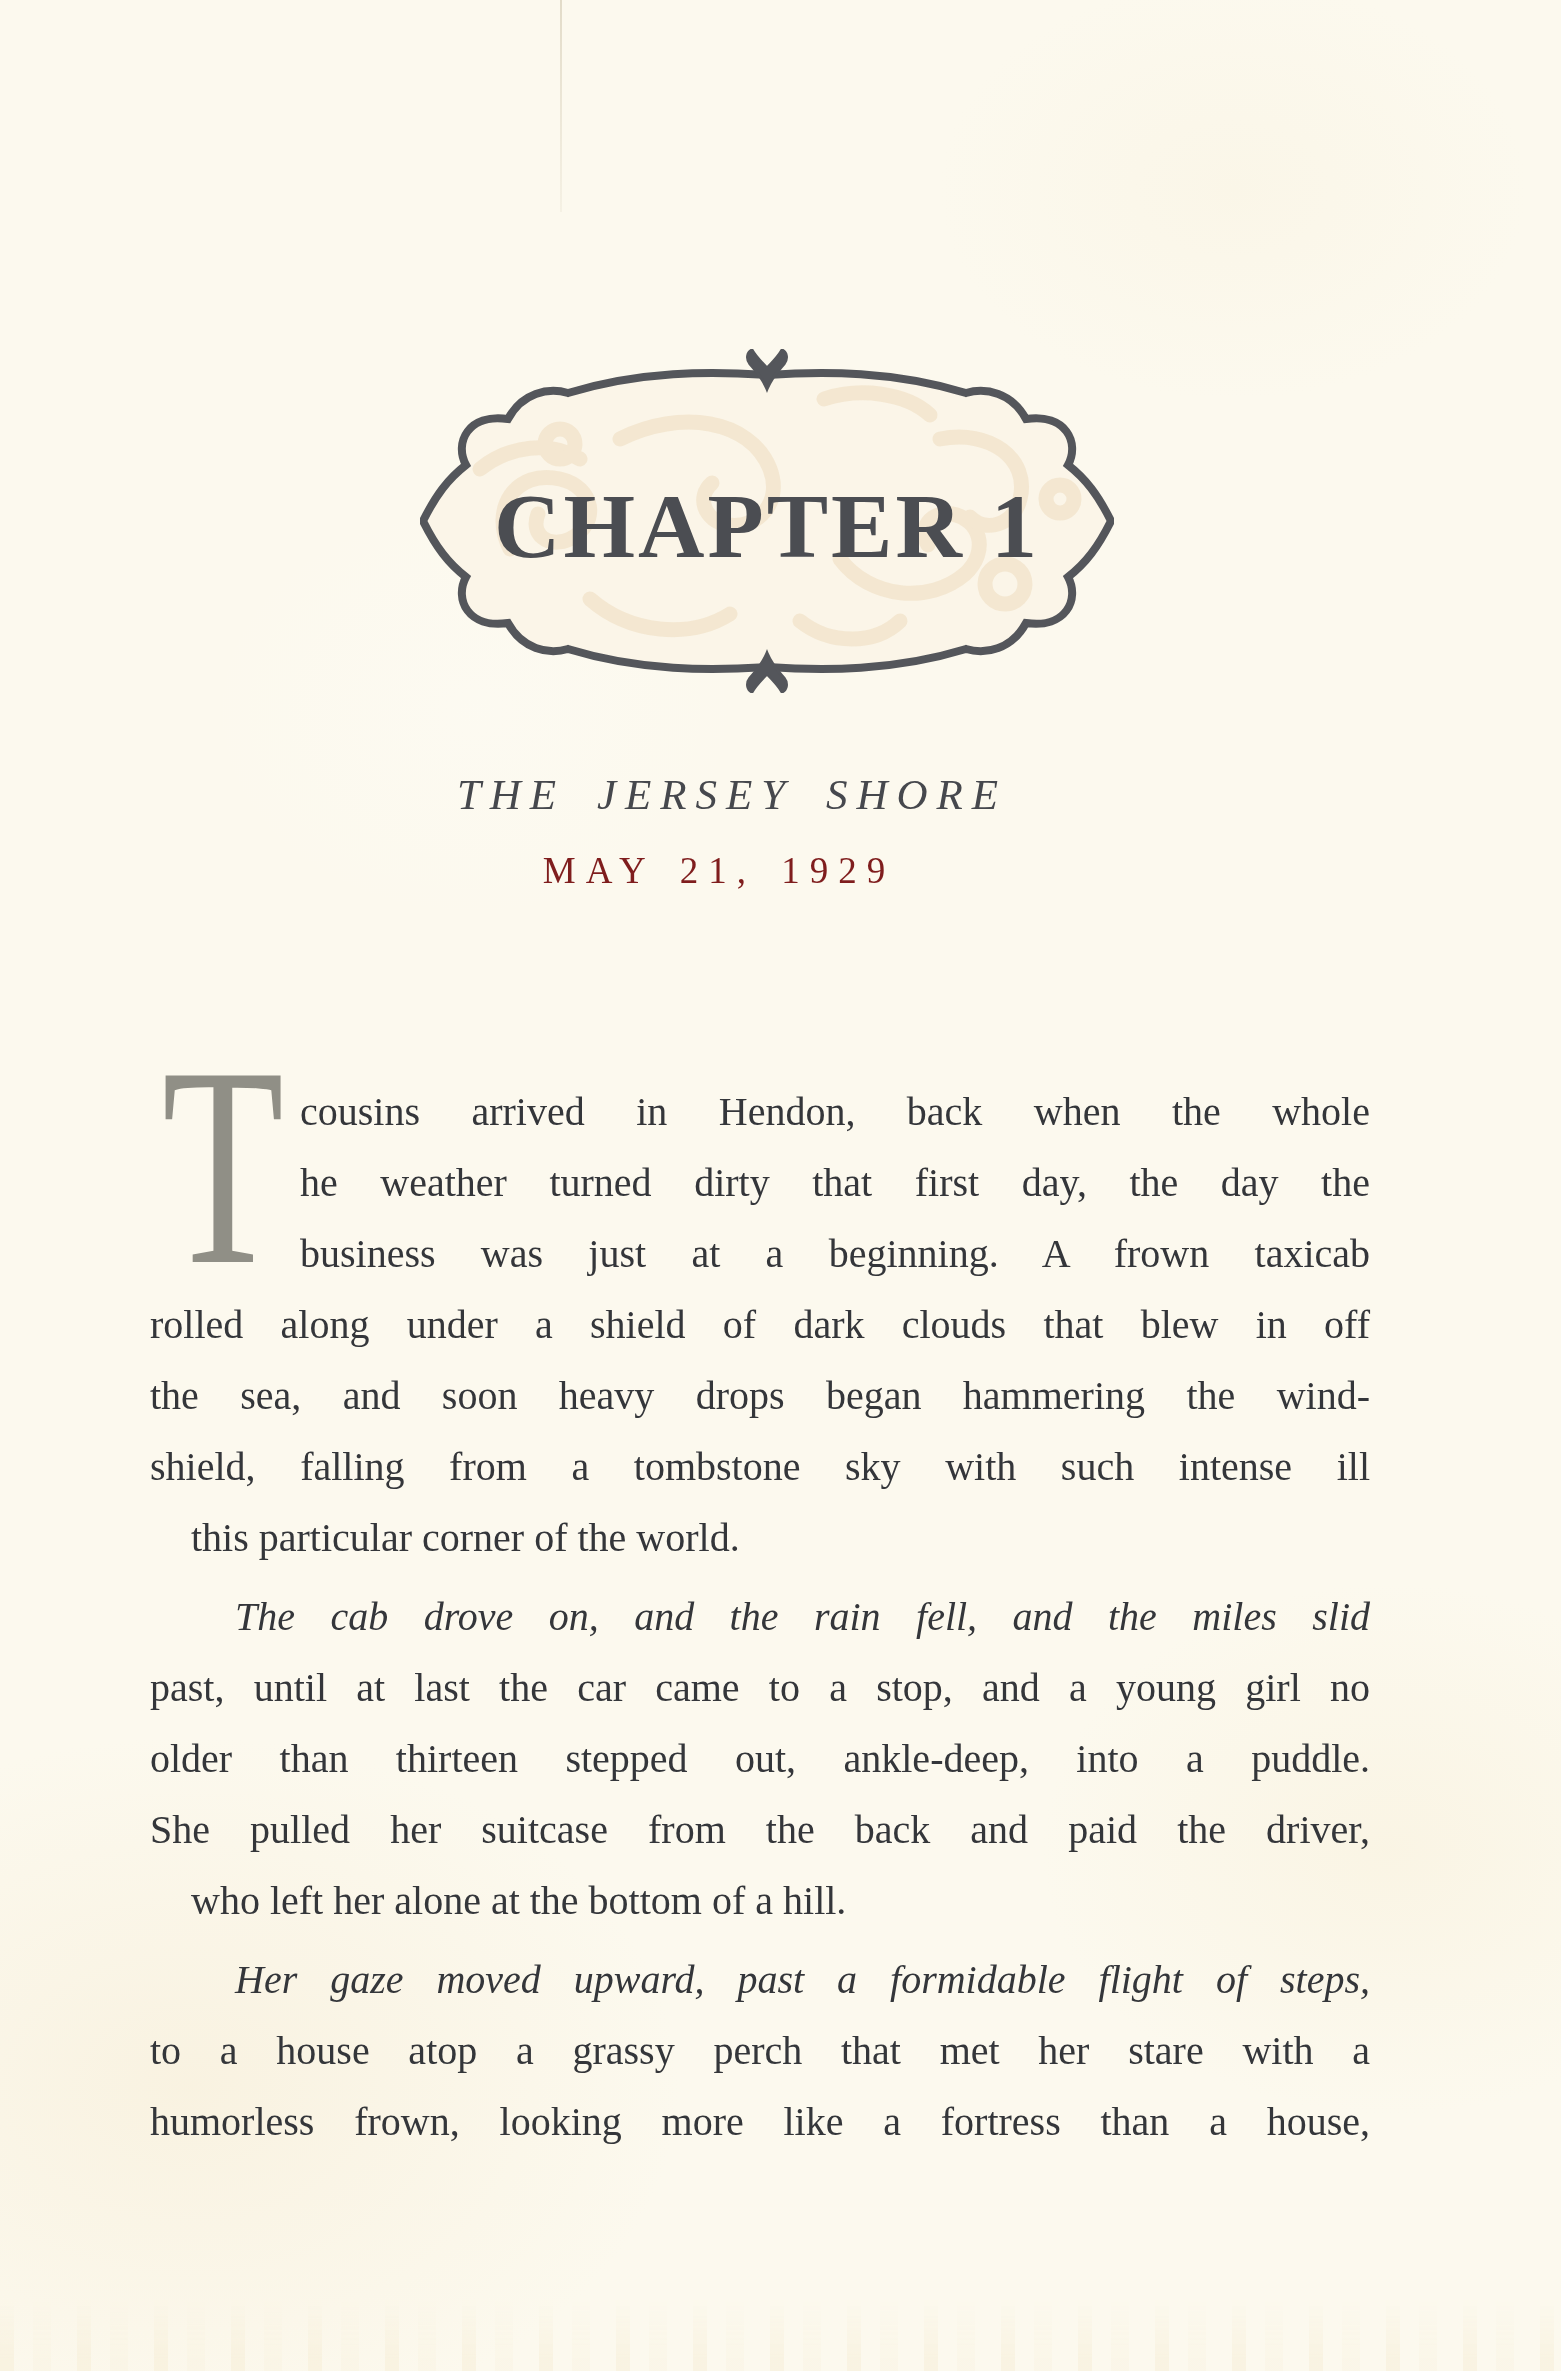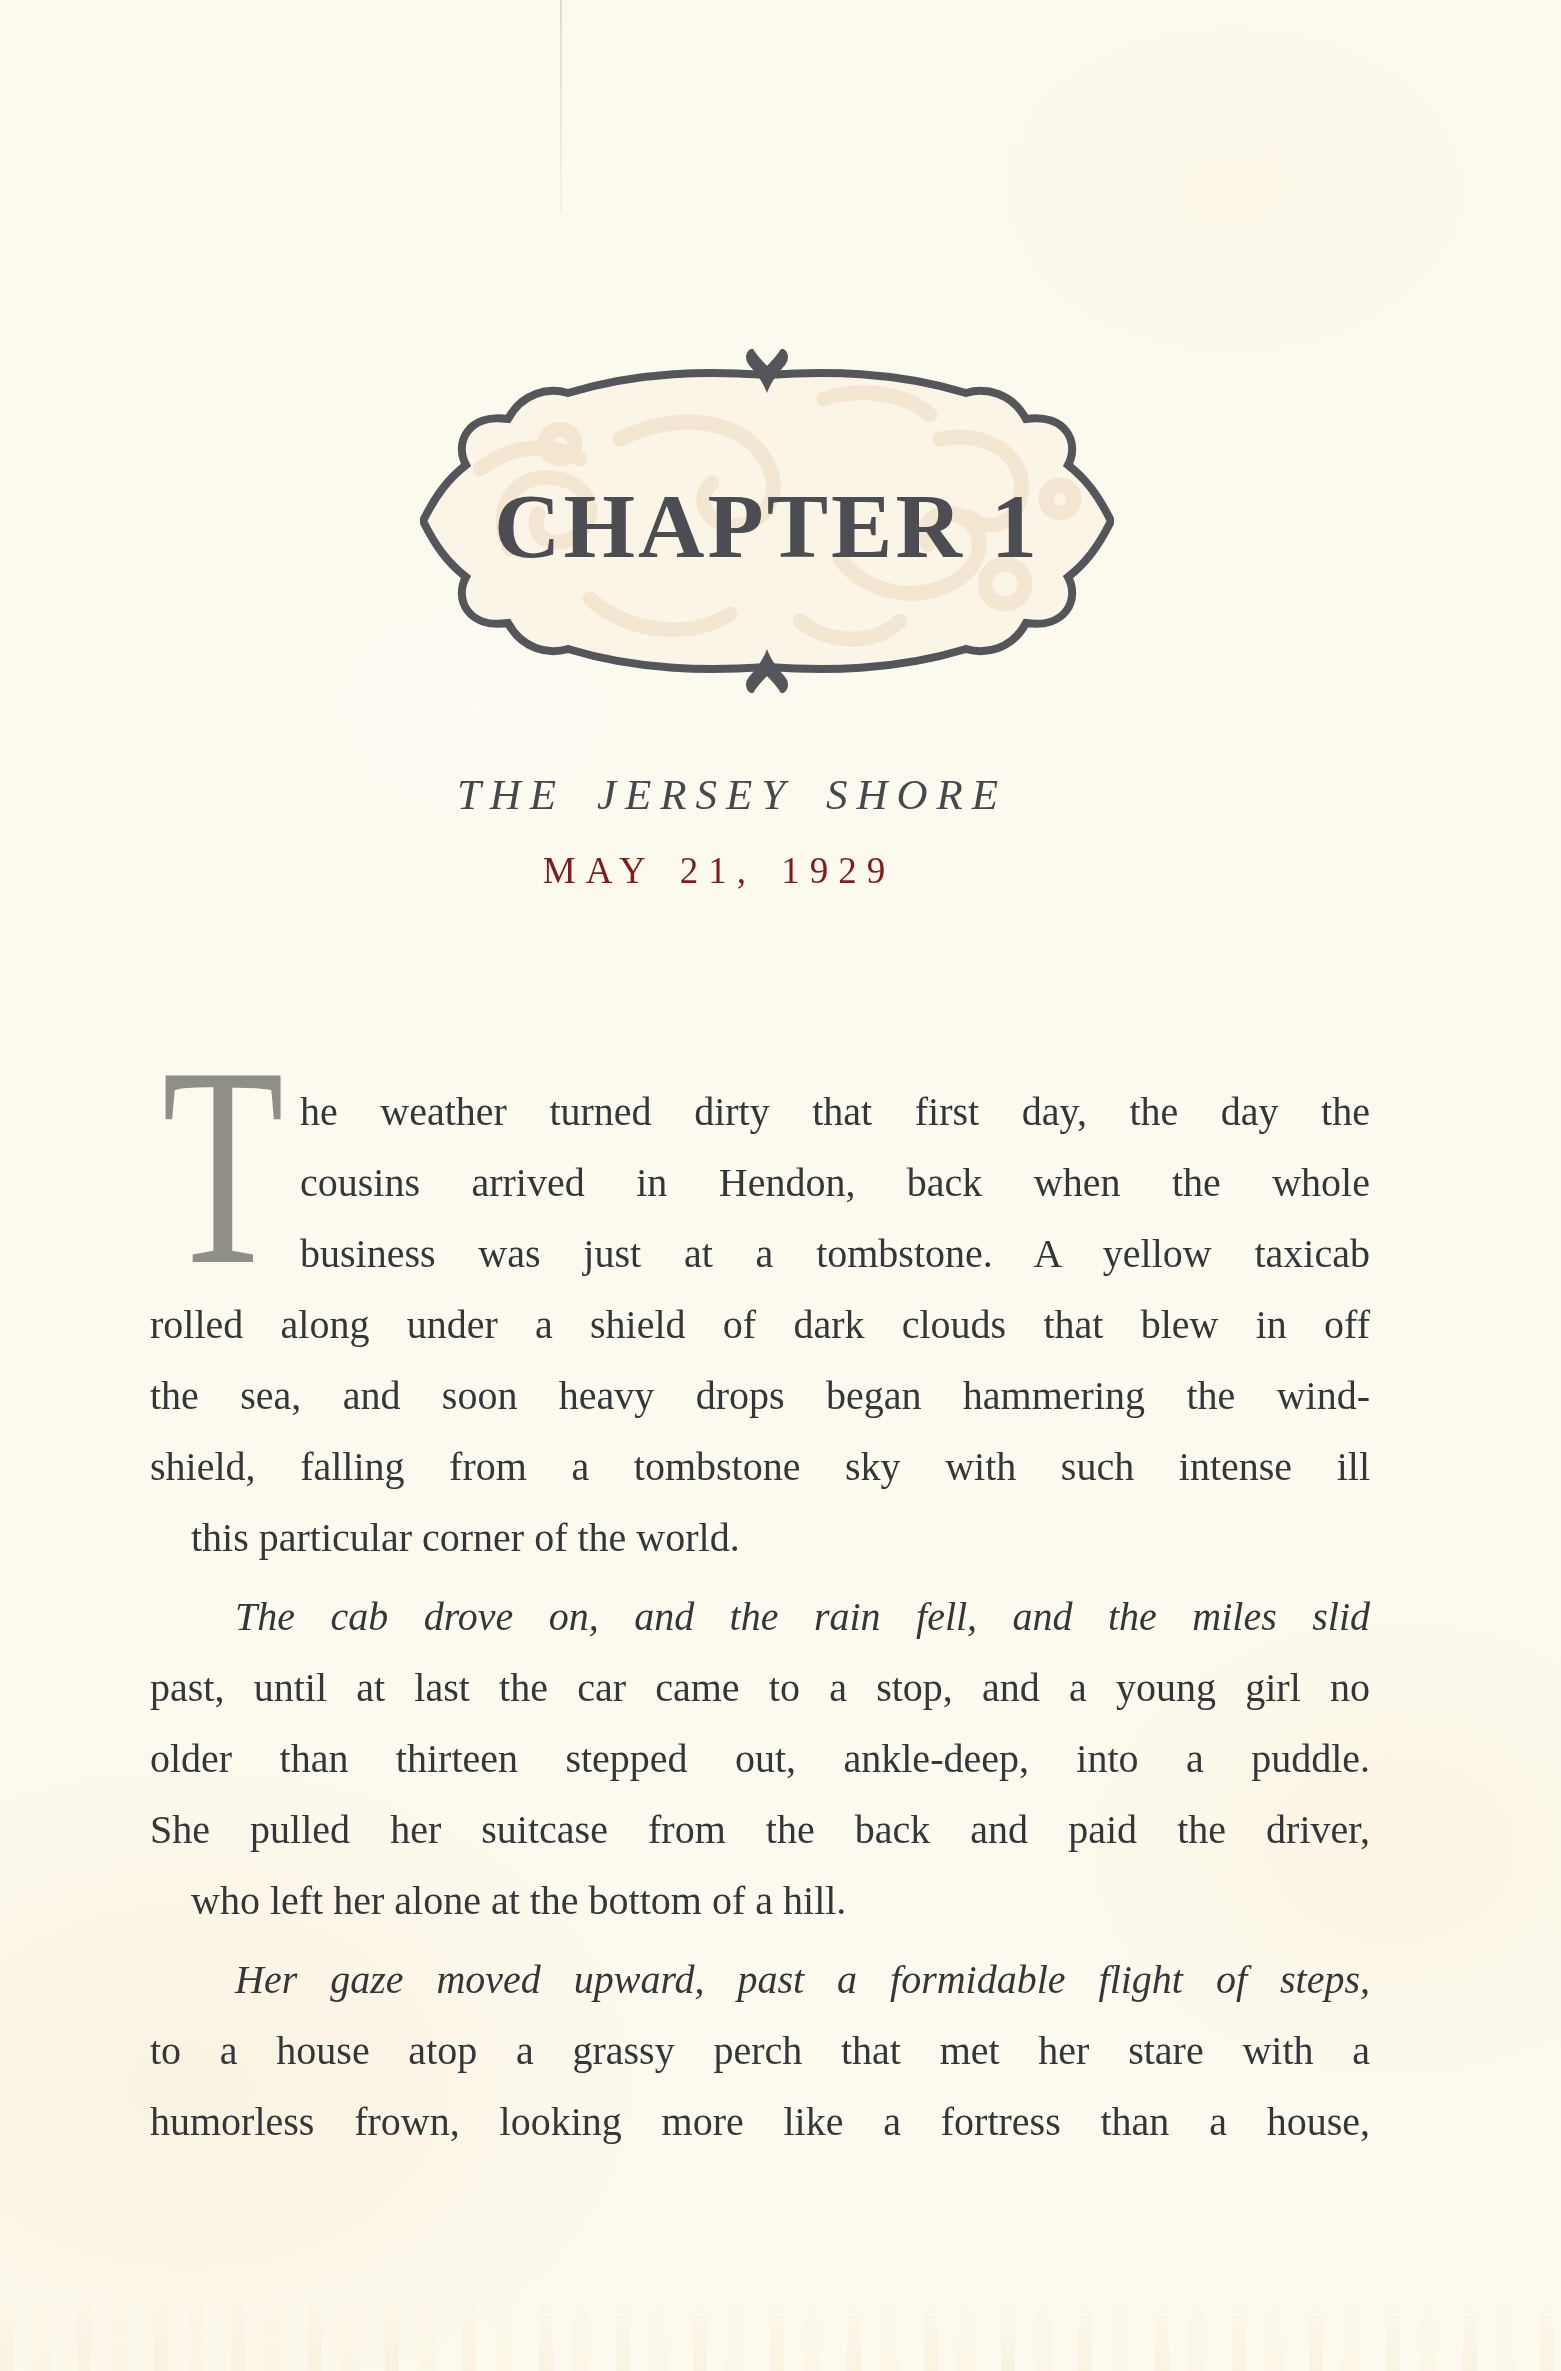--- a/index.html
+++ b/index.html
@@ -149,23 +149,23 @@
   </div>
 
   <div class="h-location">THE JERSEY SHORE</div>
 
   <div class="h-date">MAY 21, 1929</div>
 
   <div class="body-text">
     <div class="drop-cap">T</div>
     <div id="paragraphs">
         <div class="para">
+          <div class="text-line cap-indent">cousins arrived in Hendon, back when the whole</div>
           <div class="text-line cap-indent">he weather turned dirty that first day, the day the</div>
-          <div class="text-line cap-indent">cousins arrived in Hendon, back when the whole</div>
-          <div class="text-line cap-indent">business was just at a tombstone. A yellow taxicab</div>
+          <div class="text-line cap-indent">business was just at a beginning. A frown taxicab</div>
           <div class="text-line">rolled along under a shield of dark clouds that blew in off</div>
           <div class="text-line">the sea, and soon heavy drops began hammering the wind-</div>
           <div class="text-line">shield, falling from a tombstone sky with such intense ill</div>
           <div class="text-line last-left">this particular corner of the world.</div>
         </div>
         <div class="para">
           <div class="text-line first-indent">The cab drove on, and the rain fell, and the miles slid</div>
           <div class="text-line">past, until at last the car came to a stop, and a young girl no</div>
           <div class="text-line">older than thirteen stepped out, ankle-deep, into a puddle.</div>
           <div class="text-line">She pulled her suitcase from the back and paid the driver,</div>

